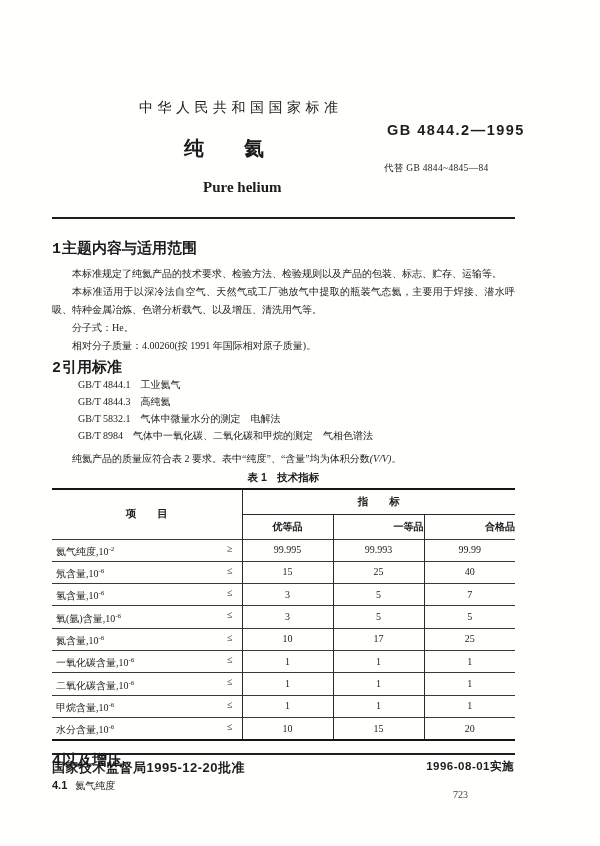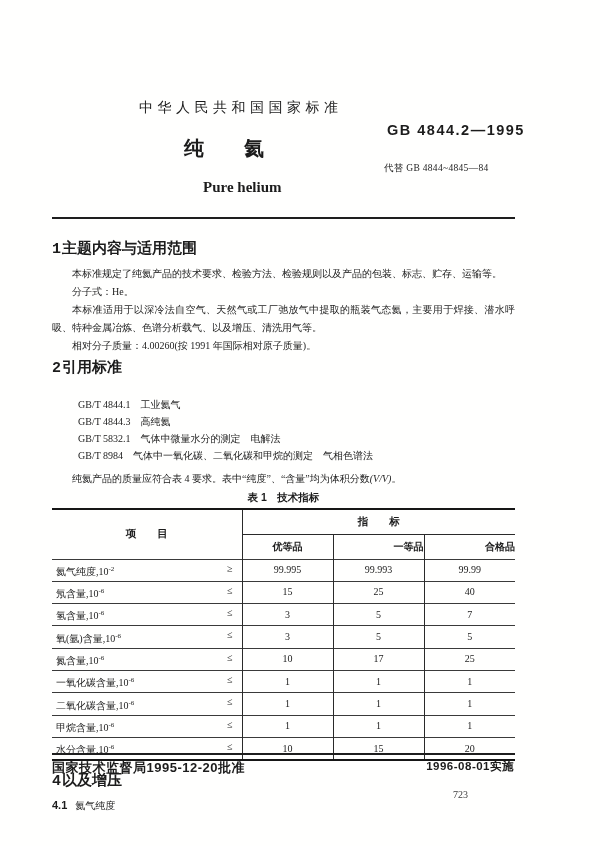--- a/index.html
+++ b/index.html
@@ -23,21 +23,21 @@
 
   
   .content { position:absolute; left:52px; top:243px; width:463px;
     font-size:10px; line-height:18px; }
   .h-sec { font-family:Liberation Mono, monospace;
     font-weight:bold; font-size:15px; line-height:14px; }
   .num-gap { display:inline-block; width:10px; }
   .para { text-indent:2em; text-align:justify; }
   .p-first { margin-top:8px; }
   .h-s2 { margin-top:7px; }
-  .ref-list { list-style:none; margin-top:20px; }
+  .ref-list { list-style:none; margin-top:0; }
   .ref-list li { padding-left:26px; line-height:17px; }
   .h-s3 { margin-top:7px; }
   .tbl-intro { margin-top:6px; text-indent:2em; }
   .tbl-intro .vv { font-style:italic; }
   .tbl-caption { margin-top:2px; text-align:center; font-weight:bold;
     font-size:10.5px; line-height:14px; font-family:"Liberation Sans","DejaVu Sans",sans-serif; }
 
   
   table.spec { margin-top:4px; width:463px; border-collapse:collapse; table-layout:fixed;
     border-top:2px solid #161616; border-bottom:2px solid #161616; font-size:10px; }
@@ -76,33 +76,33 @@
   <div class="std-number">GB 4844.2—1995</div>
   <div class="title-cn">纯　　氦</div>
   <div class="replaces">代替 GB 4844~4845—84</div>
   <div class="title-en">Pure helium</div>
   <div class="head-rule"></div>
 
   <div class="content">
 
     <div class="h-sec"><span class="num-gap">1</span><span>主题内容与适用范围</span></div>
     <p class="para p-first">本标准规定了纯氦产品的技术要求、检验方法、检验规则以及产品的包装、标志、贮存、运输等。</p>
+    <p class="para">本标准适用于以深冷法自空气、天然气或工厂弛放气中提取的瓶装气态氦，主要用于焊接、潜水呼吸、特种金属冶炼、色谱分析载气、以及增压、清洗用气等。</p>
     <p class="para">分子式：He。</p>
-    <p class="para">本标准适用于以深冷法自空气、天然气或工厂弛放气中提取的瓶装气态氦，主要用于焊接、潜水呼吸、特种金属冶炼、色谱分析载气、以及增压、清洗用气等。</p>
     <p class="para">相对分子质量：4.00260(按 1991 年国际相对原子质量)。</p>
 
     <div class="h-sec h-s2"><span class="num-gap">2</span><span>引用标准</span></div>
     <ul class="ref-list">
       <li>GB/T 4844.1　工业氦气</li>
       <li>GB/T 4844.3　高纯氦</li>
       <li>GB/T 5832.1　气体中微量水分的测定　电解法</li>
       <li>GB/T 8984　气体中一氧化碳、二氧化碳和甲烷的测定　气相色谱法</li>
     </ul>
 
-    <p class="tbl-intro"><span>纯氦产品的质量应符合表 4 要求。表中“纯度”、“含量”均为体积分数</span><span class="vv">(V/V)</span><span>。</span></p>
+    <p class="tbl-intro"><span>纯氦产品的质量应符合表 2 要求。表中“纯度”、“含量”均为体积分数</span><span class="vv">(V/V)</span><span>。</span></p>
     <div class="tbl-caption">表 1　技术指标</div>
 
     <table class="spec">
       <colgroup>
           <col style="width:190px">
           <col style="width:91px">
           <col style="width:91px">
           <col style="width:91px">
         </colgroup>
       <thead>

